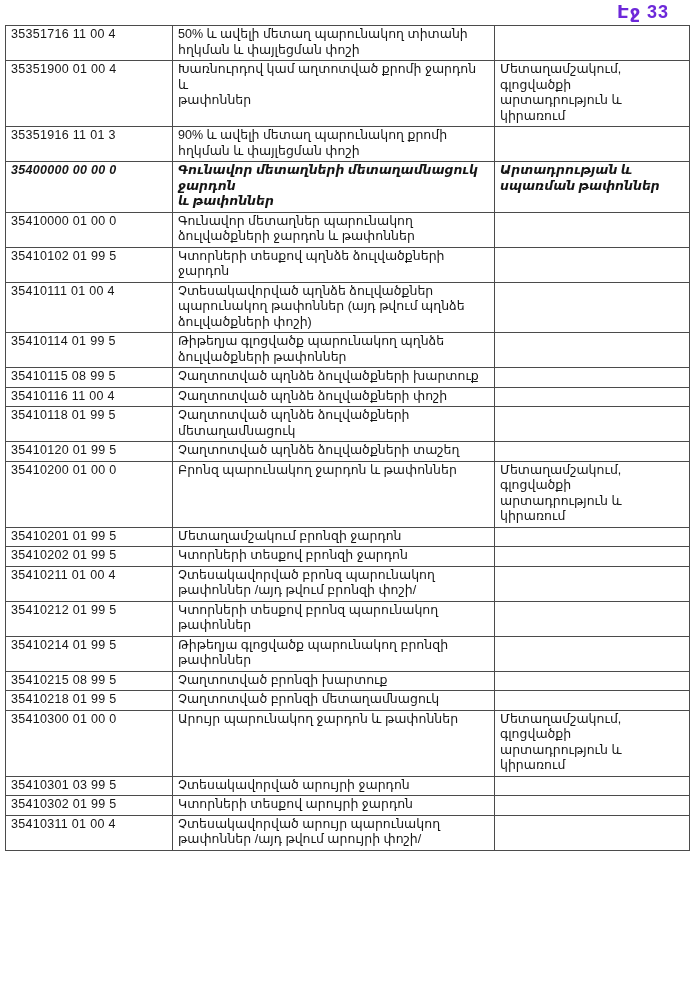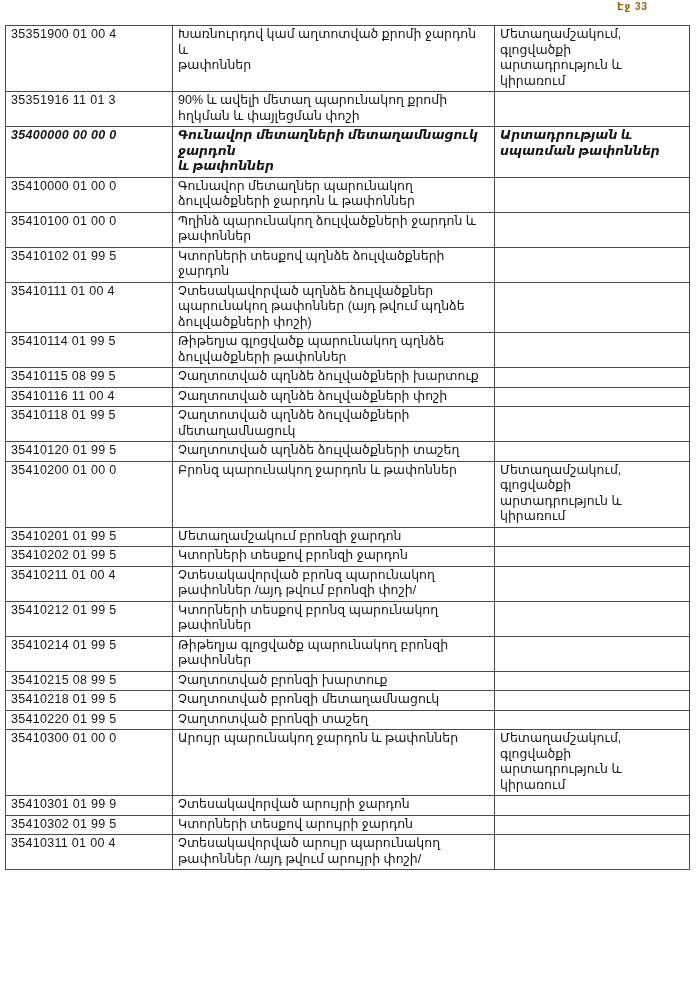--- a/index.html
+++ b/index.html
@@ -12,24 +12,24 @@
     height: 1000px;
     position: relative;
     overflow: hidden;
     font-family: "Liberation Sans", "DejaVu Sans", sans-serif;
     color: #161616;
   }
   .page-header {
     position: absolute;
     top: 1px;
     left: 617px;
-    font-size: 10px;
+    font-size: 18px;
     font-weight: bold;
     letter-spacing: 1px;
-    color: #a16207;
+    color: #6d28d9;
   }
   table.waste-table {
     position: absolute;
     top: 25px;
     left: 5px;
     width: 684px;
     border-collapse: collapse;
     table-layout: fixed;
   }
   table.waste-table td {
@@ -54,20 +54,26 @@
 <div class="page-header">Էջ 33</div>
 
 <table class="waste-table">
   <colgroup>
     <col style="width:167px">
     <col style="width:322px">
     <col style="width:195px">
   </colgroup>
   <tbody>
 
+  <tr>
+    <td class="col-code">35351716 11 00 4</td>
+    <td class="col-desc">50% և ավելի մետաղ պարունակող տիտանի
+հղկման և փայլեցման փոշի</td>
+    <td class="col-usage"></td>
+  </tr>
 
   <tr>
     <td class="col-code">35351900 01 00 4</td>
     <td class="col-desc">Խառնուրդով կամ աղտոտված քրոմի ջարդոն և
 թափոններ</td>
     <td class="col-usage">Մետաղամշակում,
 գլոցվածքի
 արտադրություն և
 կիրառում</td>
   </tr>
@@ -87,26 +93,20 @@
 սպառման թափոններ</td>
   </tr>
 
   <tr>
     <td class="col-code">35410000 01 00 0</td>
     <td class="col-desc">Գունավոր մետաղներ պարունակող
 ձուլվածքների ջարդոն և թափոններ</td>
     <td class="col-usage"></td>
   </tr>
 
-  <tr>
-    <td class="col-code">35410100 01 00 0</td>
-    <td class="col-desc">Պղինձ պարունակող ձուլվածքների ջարդոն և
-թափոններ</td>
-    <td class="col-usage"></td>
-  </tr>
 
   <tr>
     <td class="col-code">35410102 01 99 5</td>
     <td class="col-desc">Կտորների տեսքով պղնձե ձուլվածքների
 ջարդոն</td>
     <td class="col-usage"></td>
   </tr>
 
   <tr>
     <td class="col-code">35410111 01 00 4</td>
@@ -197,37 +197,32 @@
     <td class="col-usage"></td>
   </tr>
 
 
   <tr>
     <td class="col-code">35410218 01 99 5</td>
     <td class="col-desc">Չաղտոտված բրոնզի մետաղամնացուկ</td>
     <td class="col-usage"></td>
   </tr>
 
-  <tr>
-    <td class="col-code">35410220 01 99 5</td>
-    <td class="col-desc">Չաղտոտված բրոնզի տաշեղ</td>
-    <td class="col-usage"></td>
-  </tr>
 
   <tr>
     <td class="col-code">35410300 01 00 0</td>
     <td class="col-desc">Արույր պարունակող ջարդոն և թափոններ</td>
     <td class="col-usage">Մետաղամշակում,
 գլոցվածքի
 արտադրություն և
 կիրառում</td>
   </tr>
 
   <tr>
-    <td class="col-code">35410301 01 99 9</td>
+    <td class="col-code">35410301 03 99 5</td>
     <td class="col-desc">Չտեսակավորված արույրի ջարդոն</td>
     <td class="col-usage"></td>
   </tr>
 
   <tr>
     <td class="col-code">35410302 01 99 5</td>
     <td class="col-desc">Կտորների տեսքով արույրի ջարդոն</td>
     <td class="col-usage"></td>
   </tr>
 

